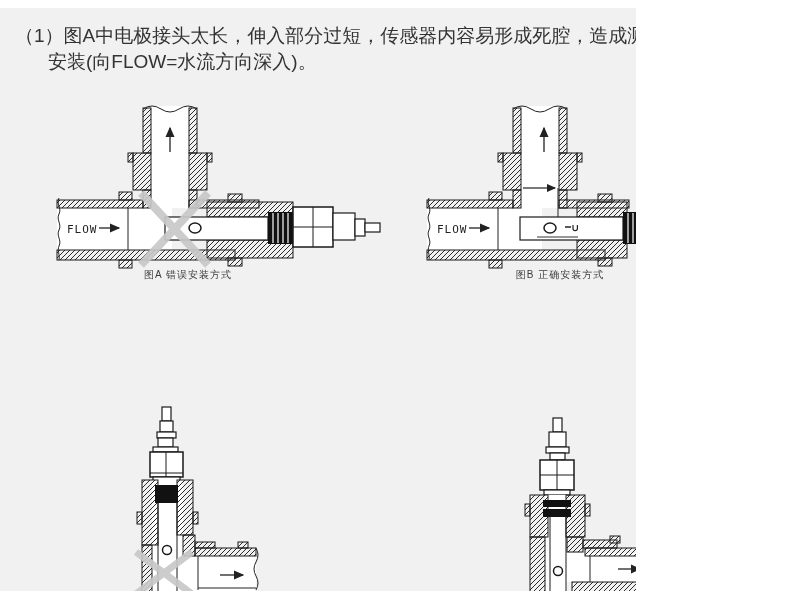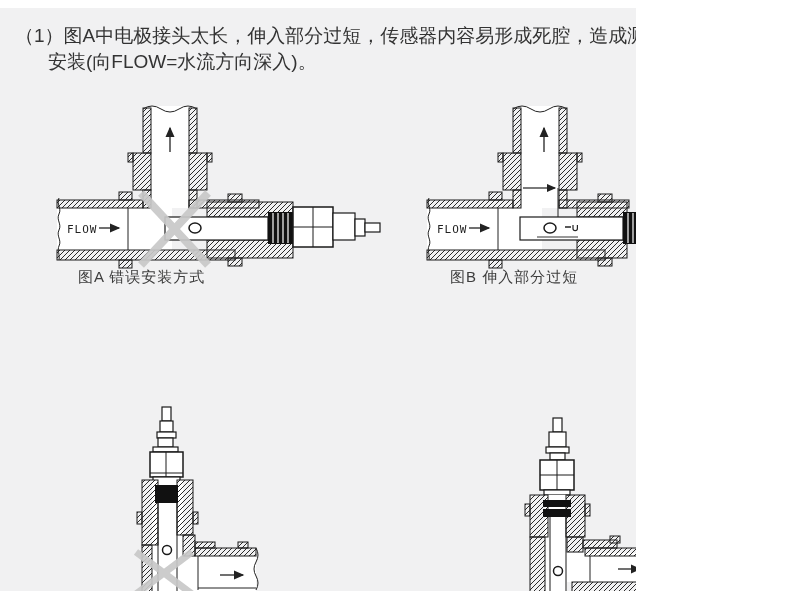--- a/index.html
+++ b/index.html
@@ -6,21 +6,21 @@
   .page {
     position:relative; width:636px; height:591px;
     background:#f1f1f2; overflow:hidden;
     font-family:"Liberation Sans","DejaVu Sans",sans-serif;
     color:#333;
   }
   .top-strip { position:absolute; left:0; top:0; width:790px; height:8px; background:#ffffff; }
   .para { position:absolute; font-size:19px; line-height:26px; color:#333; }
   .para-1 { left:15px; top:23px; width:750px; padding-left:33px; text-indent:-33px; }
   .para-2 { left:15px; top:328px; width:762px; }
-  .caption { position:absolute; width:220px; font-size:15px; color:#3d3d3d; letter-spacing:1px; }
+  .caption { position:absolute; width:220px; text-align:center; font-size:10px; color:#3d3d3d; letter-spacing:1px; }
   .cap-a { left:78px;  top:268px; }
   .cap-b { left:450px; top:268px; }
   .fig { position:absolute; }
   .fig-a { left:55px;  top:100px; }
   .fig-b { left:425px; top:100px; }
   .fig-c { left:100px; top:390px; }
   .fig-d { left:420px; top:390px; }
   svg text.flow { font-family:"DejaVu Sans Mono","Liberation Mono",monospace; font-size:11px; fill:#222; letter-spacing:1px; }
 </style>
 </head>
@@ -158,21 +158,21 @@
       <line x1="98" y1="88" x2="130" y2="88" stroke="#222" stroke-width="1.2" marker-end="url(#arB)"></line>
       <line x1="133" y1="88" x2="133" y2="117" stroke="#222" stroke-width="1"></line>
     </g>
     <g>
       <text class="flow" x="12" y="133">FLOW</text>
       <line x1="44" y1="128" x2="64" y2="128" stroke="#222" stroke-width="1.3" marker-end="url(#arB)"></line>
     </g>
   </svg>
 
   <div class="caption cap-a">图A 错误安装方式</div>
-  <div class="caption cap-b">图B 伸入部分过短</div>
+  <div class="caption cap-b">图B 正确安装方式</div>
 
 
   <svg class="fig fig-c" width="270" height="202" viewBox="0 0 270 202">
     <defs>
       <pattern id="hC" width="5" height="5" patternUnits="userSpaceOnUse">
         <path d="M-1,6 L6,-1" stroke="#2b2b2b" stroke-width="1"></path>
       </pattern>
       <marker id="arC" markerWidth="9" markerHeight="8" refX="7" refY="3.5" orient="auto">
         <path d="M0,0 L8,3.5 L0,7 z" fill="#222"></path>
       </marker>

